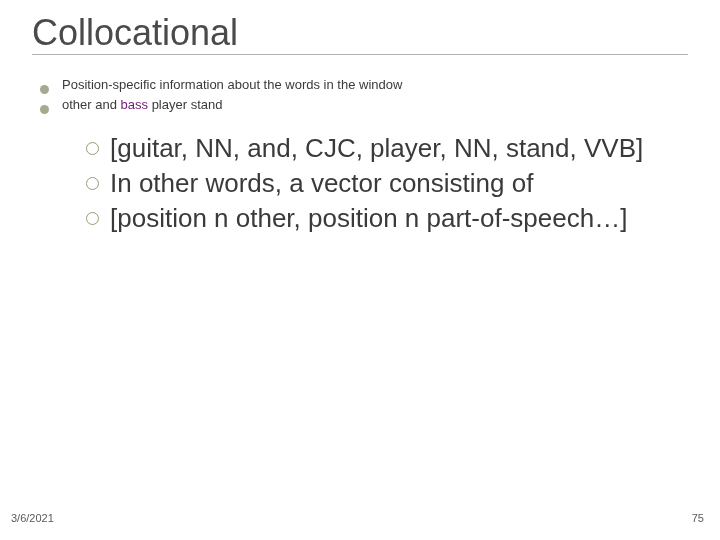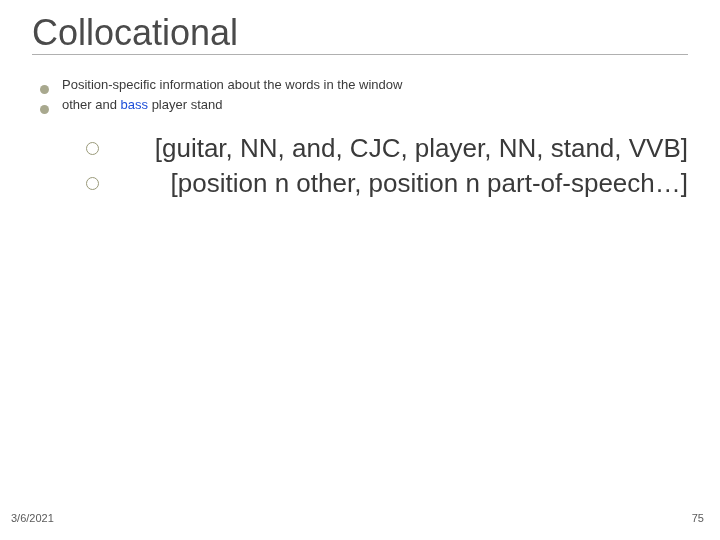--- a/index.html
+++ b/index.html
@@ -35,25 +35,24 @@
   .level1 > li::before {
     content: "";
     position: absolute;
     left: 0;
     top: 8px;
     width: 9px;
     height: 9px;
     border-radius: 50%;
     background: #a8a88e;
   }
-  .highlight { color: #1d4ed8; }
+  .highlight { color: #701a75; }
   .level2 {
     list-style: none;
     margin: 8px 0 0 54px;
-    text-align: right;
   }
   .level2 > li {
     position: relative;
     padding-left: 24px;
     color: #3a3a3a;
     font-size: 26px;
     line-height: 1.28;
     margin-bottom: 2px;
   }
   .level2 > li::before {
@@ -95,18 +94,21 @@
   <li>
     <span>other and </span><span class="highlight">bass</span><span> player stand</span>
   </li>
 </ul>
 
 <ul class="level2">
   <li>
     <span>[guitar, NN, and, CJC, player, NN, stand, VVB]</span>
   </li>
   <li>
+    <span>In other words, a vector consisting of</span>
+  </li>
+  <li>
     <span>[position n other, position n part-of-speech…]</span>
   </li>
 </ul>
 
 <div class="footer-date">3/6/2021</div>
 <div class="footer-page">75</div>
 
 </body></html>

